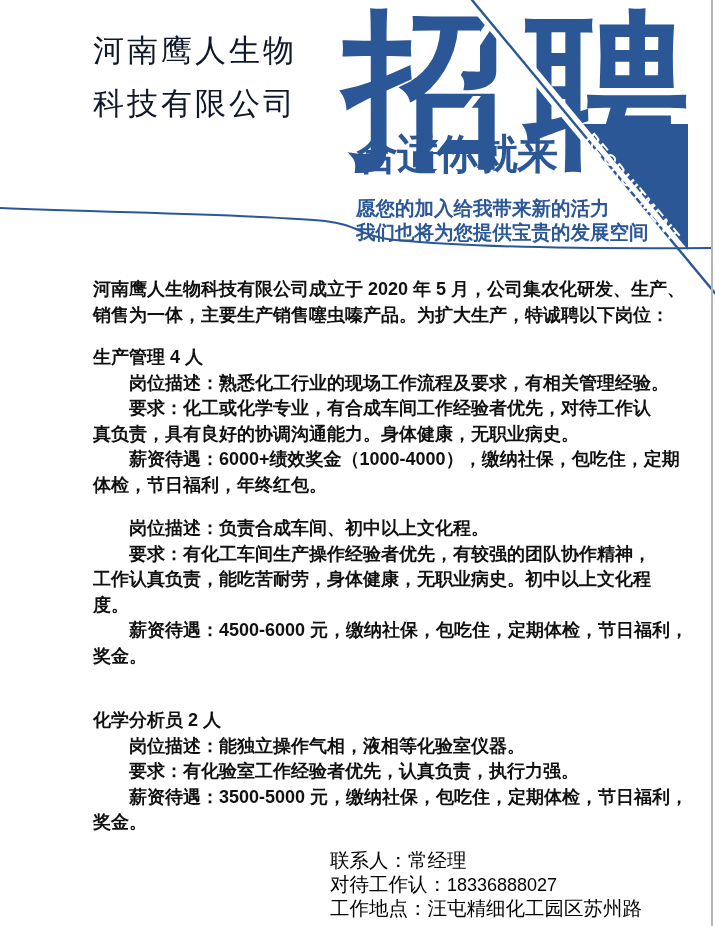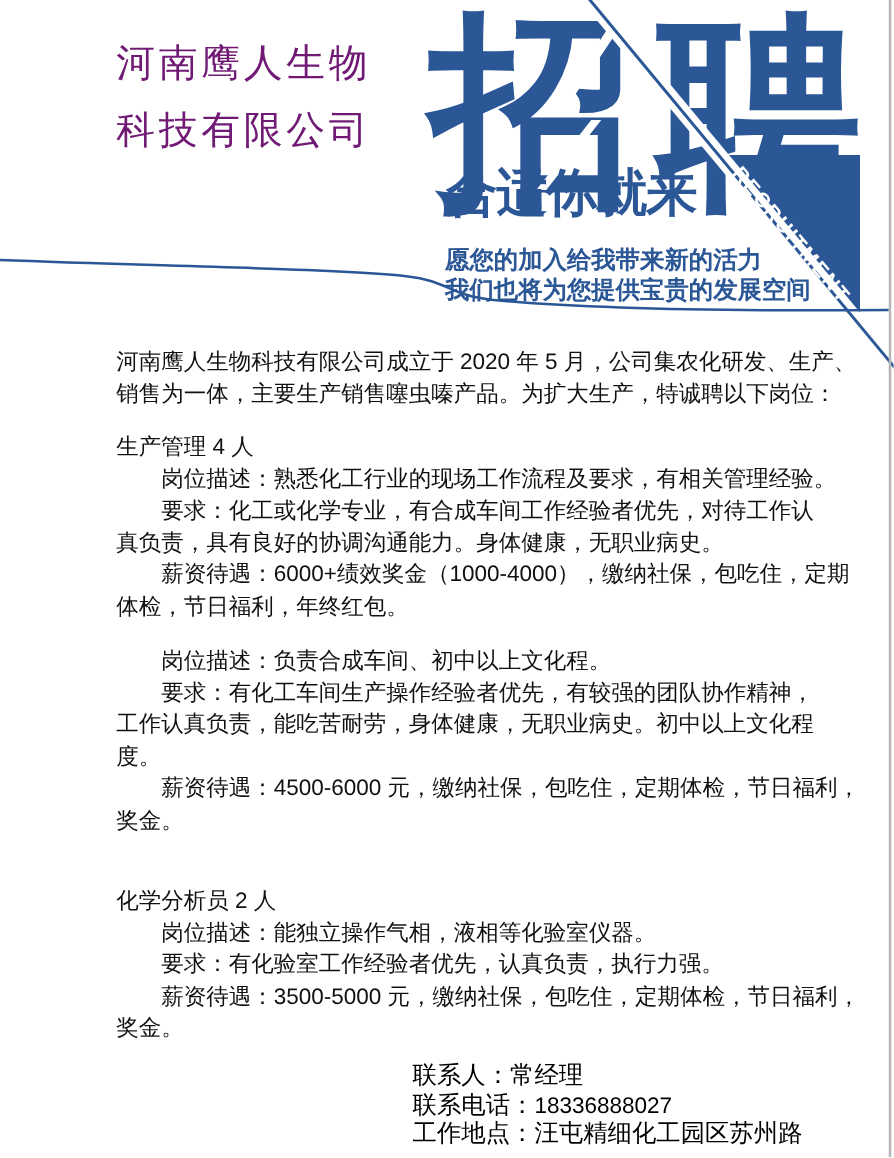--- a/index.html
+++ b/index.html
@@ -3,40 +3,40 @@
 <meta charset="utf-8">
 <style>
   html,body { margin:0; padding:0; background:#fff; }
   #page {
     position:relative; width:715px; height:926px; background:#ffffff;
     overflow:hidden; font-family:"Liberation Sans","DejaVu Sans",sans-serif;
   }
   .abs { position:absolute; }
   
   .company {
-    left:93px; top:24px; color:#701a75;
+    left:93px; top:24px; color:#0f172a;
     font-family:"Liberation Serif","DejaVu Serif",serif;
     font-size:31px; line-height:53px; letter-spacing:3px; white-space:nowrap;
   }
   
   #header-art { left:0; top:0; width:715px; height:300px; }
   .big-char { font-weight:bold; fill:var(--accent); font-family:"Liberation Sans","DejaVu Sans",sans-serif; }
   
   .tagline {
     left:357px; top:132px; color:var(--accent); font-weight:bold;
     font-size:41px; letter-spacing:-1px; white-space:nowrap; line-height:1.1;
   }
   .slogan {
     left:356px; color:var(--accent); font-weight:bold;
     font-size:19.5px; line-height:24px; white-space:nowrap;
   }
   .slogan.l1 { top:196px; }
   .slogan.l2 { top:220px; }
   
-  .bodytext { color:#111; font-weight:normal; font-size:18px; line-height:25.5px; white-space:nowrap; }
+  .bodytext { color:#111; font-weight:bold; font-size:18px; line-height:25.5px; white-space:nowrap; }
   .intro { left:93px; top:277px; }
   .job { left:93px; }
   #job-0 { top:345px; }
   #job-1 { top:516px; }
   #job-2 { top:708px; }
   .job div { min-height:25.5px; }
   
   .contact {
     left:330px; top:849px; color:#000;
     font-family:"Liberation Serif","DejaVu Serif",serif;
@@ -108,19 +108,19 @@
   <div id="job-2" class="abs bodytext job">
     <div>化学分析员 2 人</div>
     <div>　　岗位描述：能独立操作气相，液相等化验室仪器。</div>
     <div>　　要求：有化验室工作经验者优先，认真负责，执行力强。</div>
     <div>　　薪资待遇：3500-5000 元，缴纳社保，包吃住，定期体检，节日福利，</div>
     <div>奖金。</div>
   </div>
 
   <div class="abs contact">
     <div><span>联系人：</span><span>常经理</span></div>
-    <div><span>联系电话：</span><span class="num">18336888027</span></div>
+    <div><span>对待工作认：</span><span class="num">18336888027</span></div>
     <div><span>工作地点：</span><span>汪屯精细化工园区苏州路</span></div>
   </div>
 
   <div class="abs page-edge"></div>
 
 </div>
 
 </body></html>

